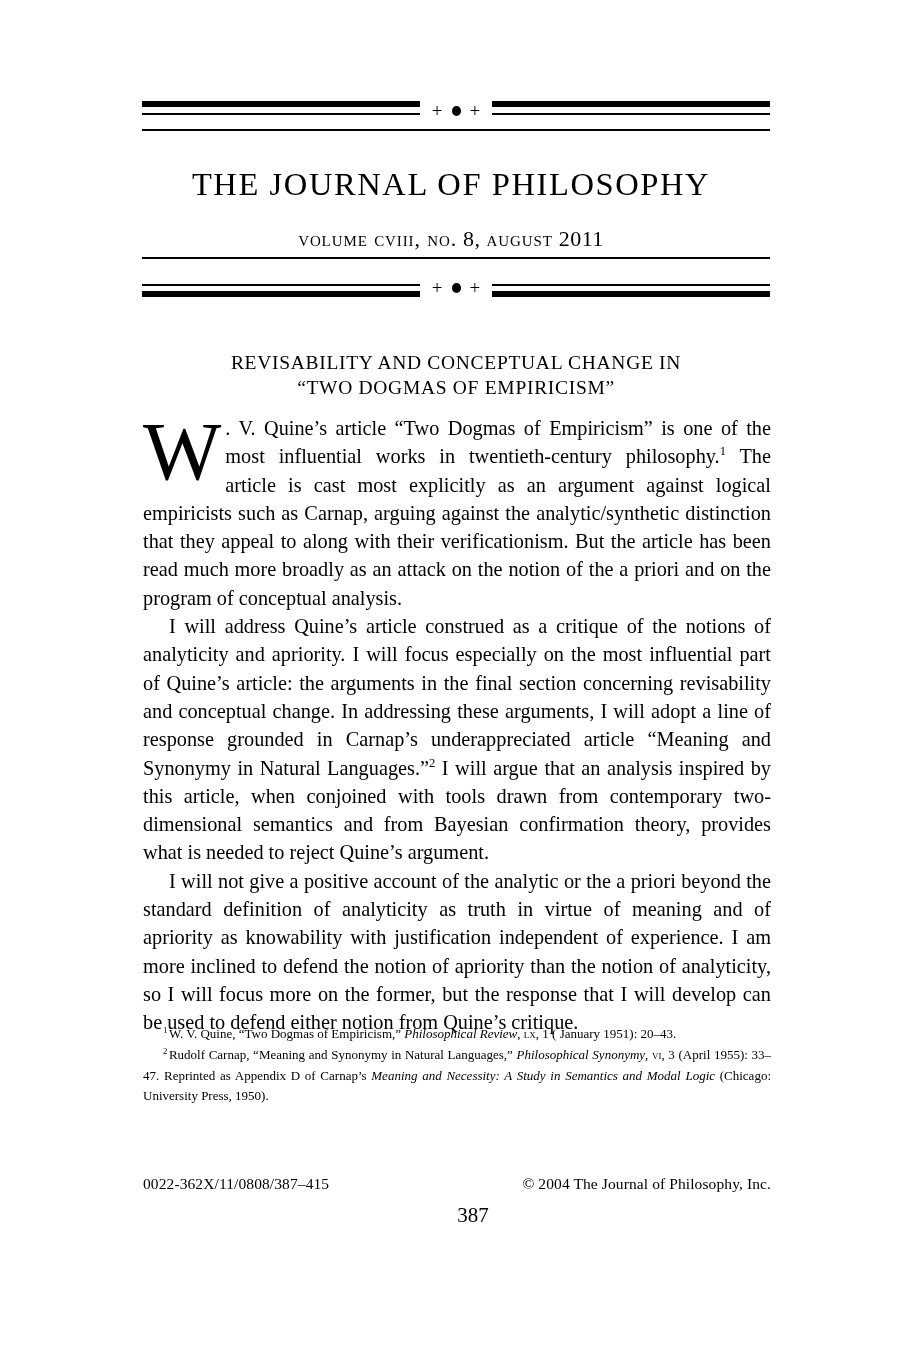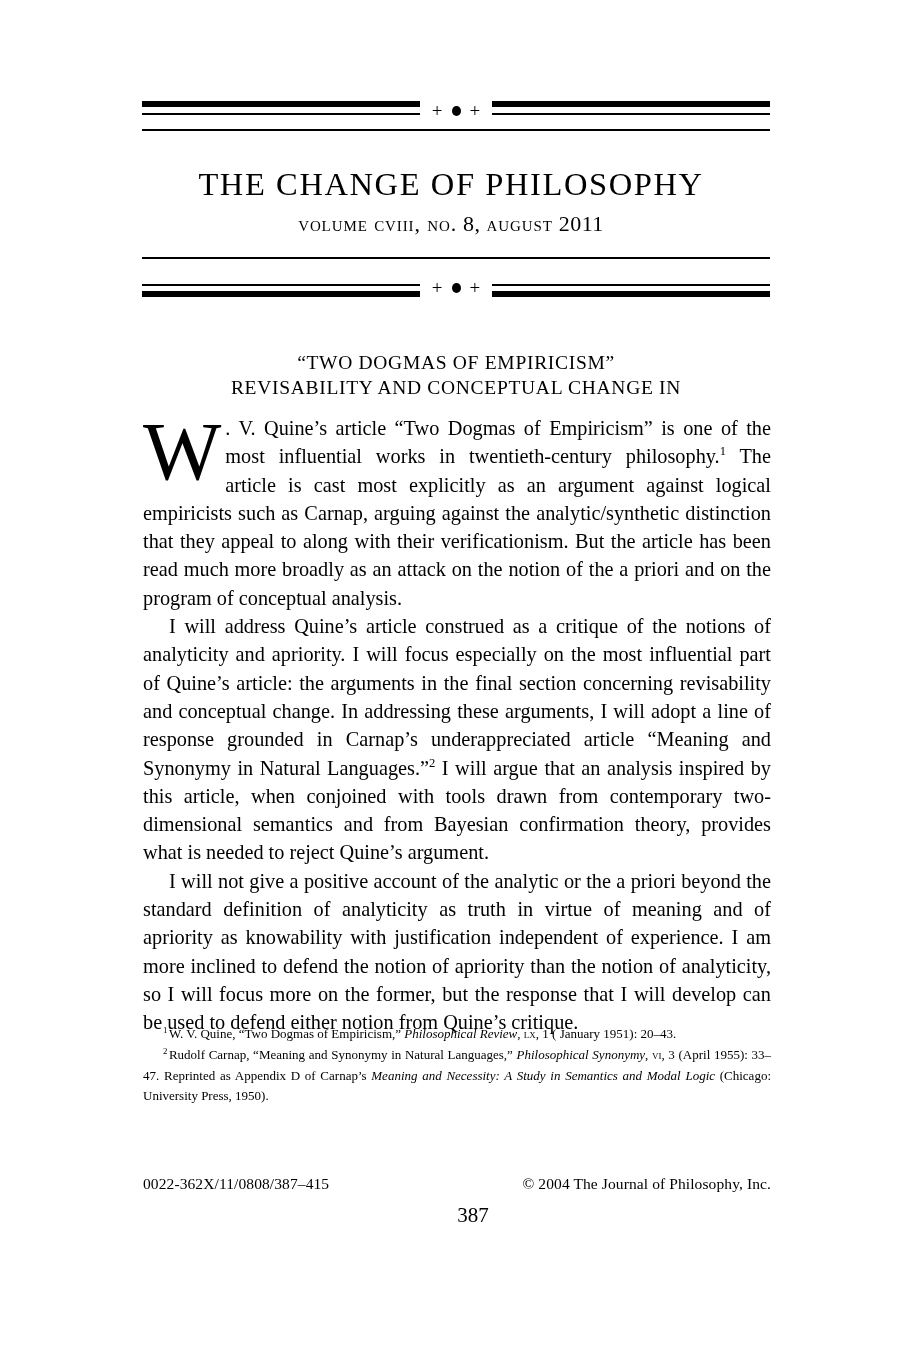--- a/index.html
+++ b/index.html
@@ -228,23 +228,23 @@
     </div>
     <div class="orn-center">
       <span class="orn-plus">+</span>
       <span class="orn-dot"></span>
       <span class="orn-plus">+</span>
     </div>
   </div>
 
   <div class="hairline" style="top: 129px;"></div>
 
-  <div class="journal-title" style="top: 166px;">THE CHANGE OF PHILOSOPHY</div>
-
-  <div class="volume-line" style="top: 211px;">
+  <div class="journal-title" style="top: 166px;">THE JOURNAL OF PHILOSOPHY</div>
+
+  <div class="volume-line" style="top: 226px;">
     <span class="sc">volume</span><span class="sc">&nbsp;</span><span class="sc">cviii</span><span class="sc">,</span><span class="sc">&nbsp;</span><span class="sc">no.</span>&nbsp;<span class="num">8</span><span class="sc">,</span>&nbsp;<span class="sc">august</span>&nbsp;<span class="num">2011</span>
   </div>
 
   <div class="hairline" style="top: 257px;"></div>
 
   <div class="ornament orn-bot" style="top: 275px;">
     <div class="seg left">
       <div class="rule"></div>
         <div class="bar"></div>
     </div>
@@ -253,22 +253,22 @@
         <div class="bar"></div>
     </div>
     <div class="orn-center">
       <span class="orn-plus">+</span>
       <span class="orn-dot"></span>
       <span class="orn-plus">+</span>
     </div>
   </div>
 
   <div class="article-title" style="top: 350px;">
+    <div>REVISABILITY AND CONCEPTUAL CHANGE IN</div>
     <div>“TWO DOGMAS OF EMPIRICISM”</div>
-    <div>REVISABILITY AND CONCEPTUAL CHANGE IN</div>
   </div>
 
   <div class="body-block" style="top: 414px;">
 
     <p class="first"><span class="dropcap">W</span><span>. V. Quine’s article “Two Dogmas of Empiricism” is one of the most influential works in twentieth-century philosophy.</span><sup class="fn">1</sup><span> The article is cast most explicitly as an argument against logical empiricists such as Carnap, arguing against the analytic/synthetic distinction that they appeal to along with their verificationism. But the article has been read much more broadly as an attack on the notion of the a priori and on the program of conceptual analysis.</span></p>
 
     <p><span>I will address Quine’s article construed as a critique of the notions of analyticity and apriority. I will focus especially on the most influential part of Quine’s article: the arguments in the final section concerning revisability and conceptual change. In addressing these arguments, I will adopt a line of response grounded in Carnap’s underappreciated article “Meaning and Synonymy in Natural Languages.”</span><sup class="fn">2</sup><span> I will argue that an analysis inspired by this article, when conjoined with tools drawn from contemporary two-dimensional semantics and from Bayesian confirmation theory, provides what is needed to reject Quine’s argument.</span></p>
 
     <p>I will not give a positive account of the analytic or the a priori beyond the standard definition of analyticity as truth in virtue of meaning and of apriority as knowability with justification independent of experience. I am more inclined to defend the notion of apriority than the notion of analyticity, so I will focus more on the former, but the response that I will develop can be used to defend either notion from Quine’s critique.</p>
 

